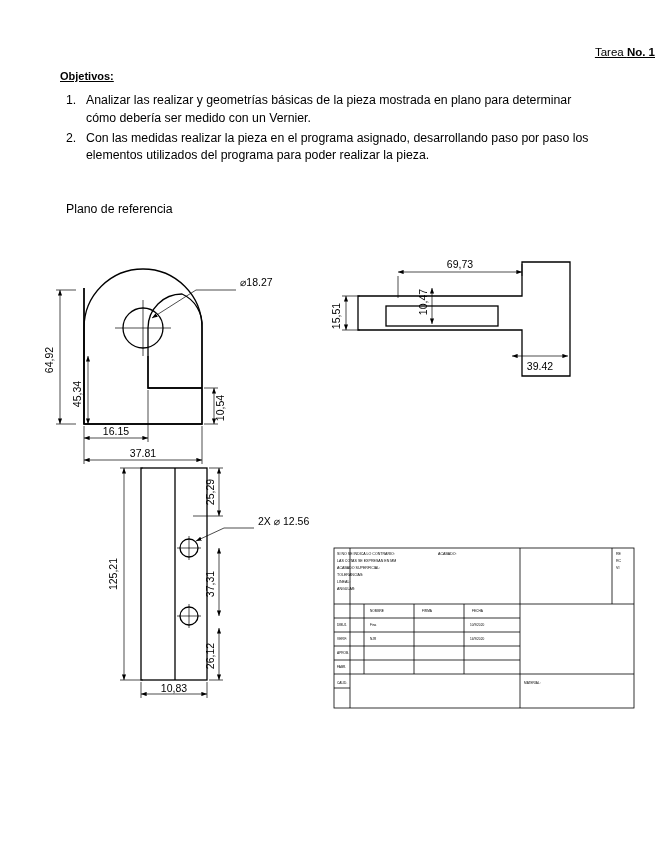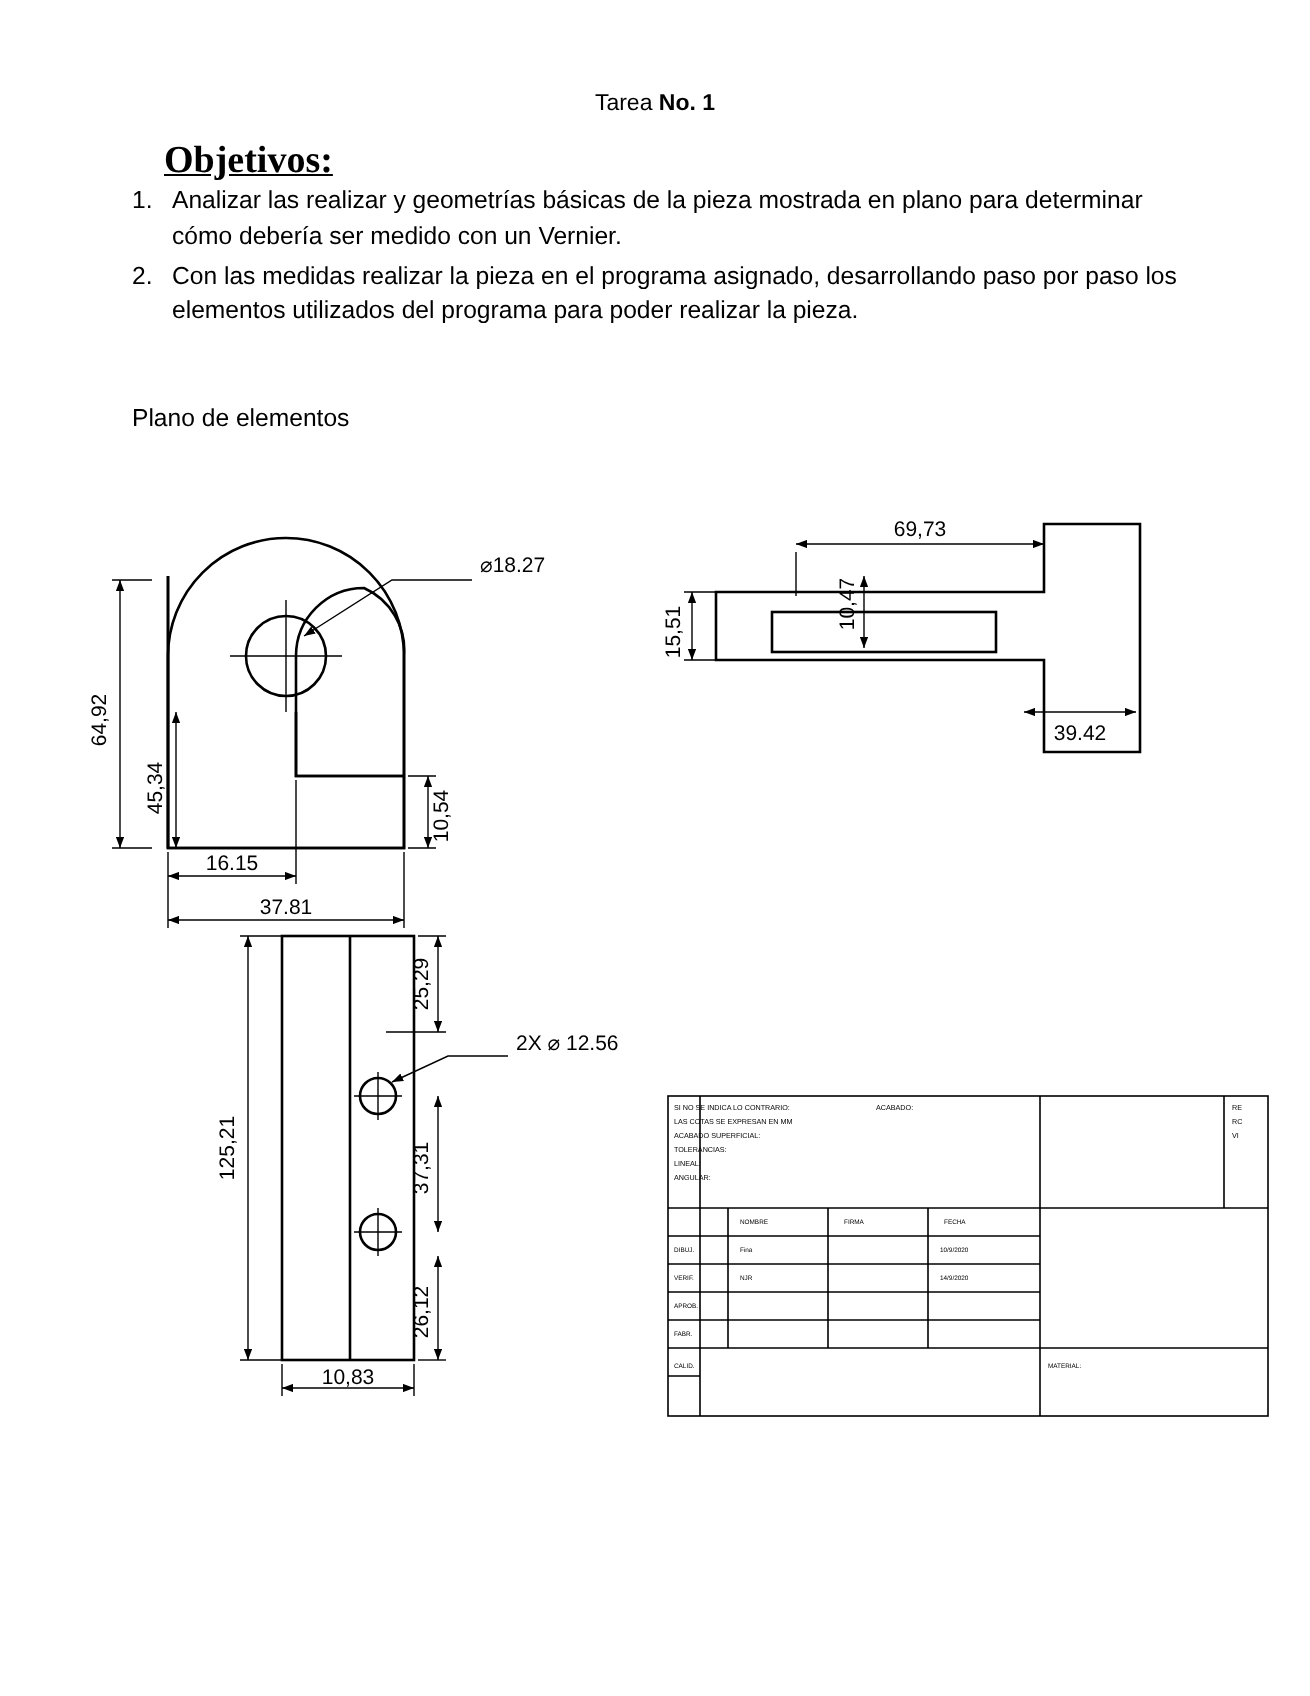--- a/index.html
+++ b/index.html
@@ -21,34 +21,34 @@
     height: 848px;
     background: #fff;
   }
 
   
   .doc-header {
     position: absolute;
     top: 46px;
     left: 0;
     width: 655px;
-    text-align: center;
+    text-align: right;
     font-size: 11.5px;
+    text-decoration: underline;
   }
   .doc-header .bold { font-weight: bold; }
 
   
   .objectives-title {
     position: absolute;
     top: 70px;
-    left: 82px;
-    font-size: 19px;
+    left: 60px;
+    font-size: 11px;
     font-weight: bold;
     text-decoration: underline;
-    font-family: Liberation Serif, serif;
   }
   .objectives-list {
     position: absolute;
     top: 92px;
     left: 66px;
     width: 530px;
     font-size: 12.3px;
     line-height: 1.45;
   }
   .obj-item {
@@ -116,21 +116,21 @@
     <div class="obj-item">
       <div class="obj-num">1.</div>
       <div class="obj-text">Analizar las realizar y geometrías básicas de la pieza mostrada en plano para determinar cómo debería ser medido con un Vernier.</div>
     </div>
     <div class="obj-item">
       <div class="obj-num">2.</div>
       <div class="obj-text">Con las medidas realizar la pieza en el programa asignado, desarrollando paso por paso los elementos utilizados del programa para poder realizar la pieza.</div>
     </div>
   </div>
 
-  <div class="plano-label">Plano de elementos</div>
+  <div class="plano-label">Plano de referencia</div>
 
   <div class="drawing-area">
     <svg class="dwg" viewBox="0 0 655 500" xmlns="http://www.w3.org/2000/svg">
       <defs>
         <marker id="ar" markerWidth="8" markerHeight="6" refX="8" refY="3" orient="auto">
           <path d="M0,0 L8,3 L0,6 z" fill="#000"></path>
         </marker>
         <marker id="arS" markerWidth="8" markerHeight="6" refX="0" refY="3" orient="auto">
           <path d="M8,0 L0,3 L8,6 z" fill="#000"></path>
         </marker>

